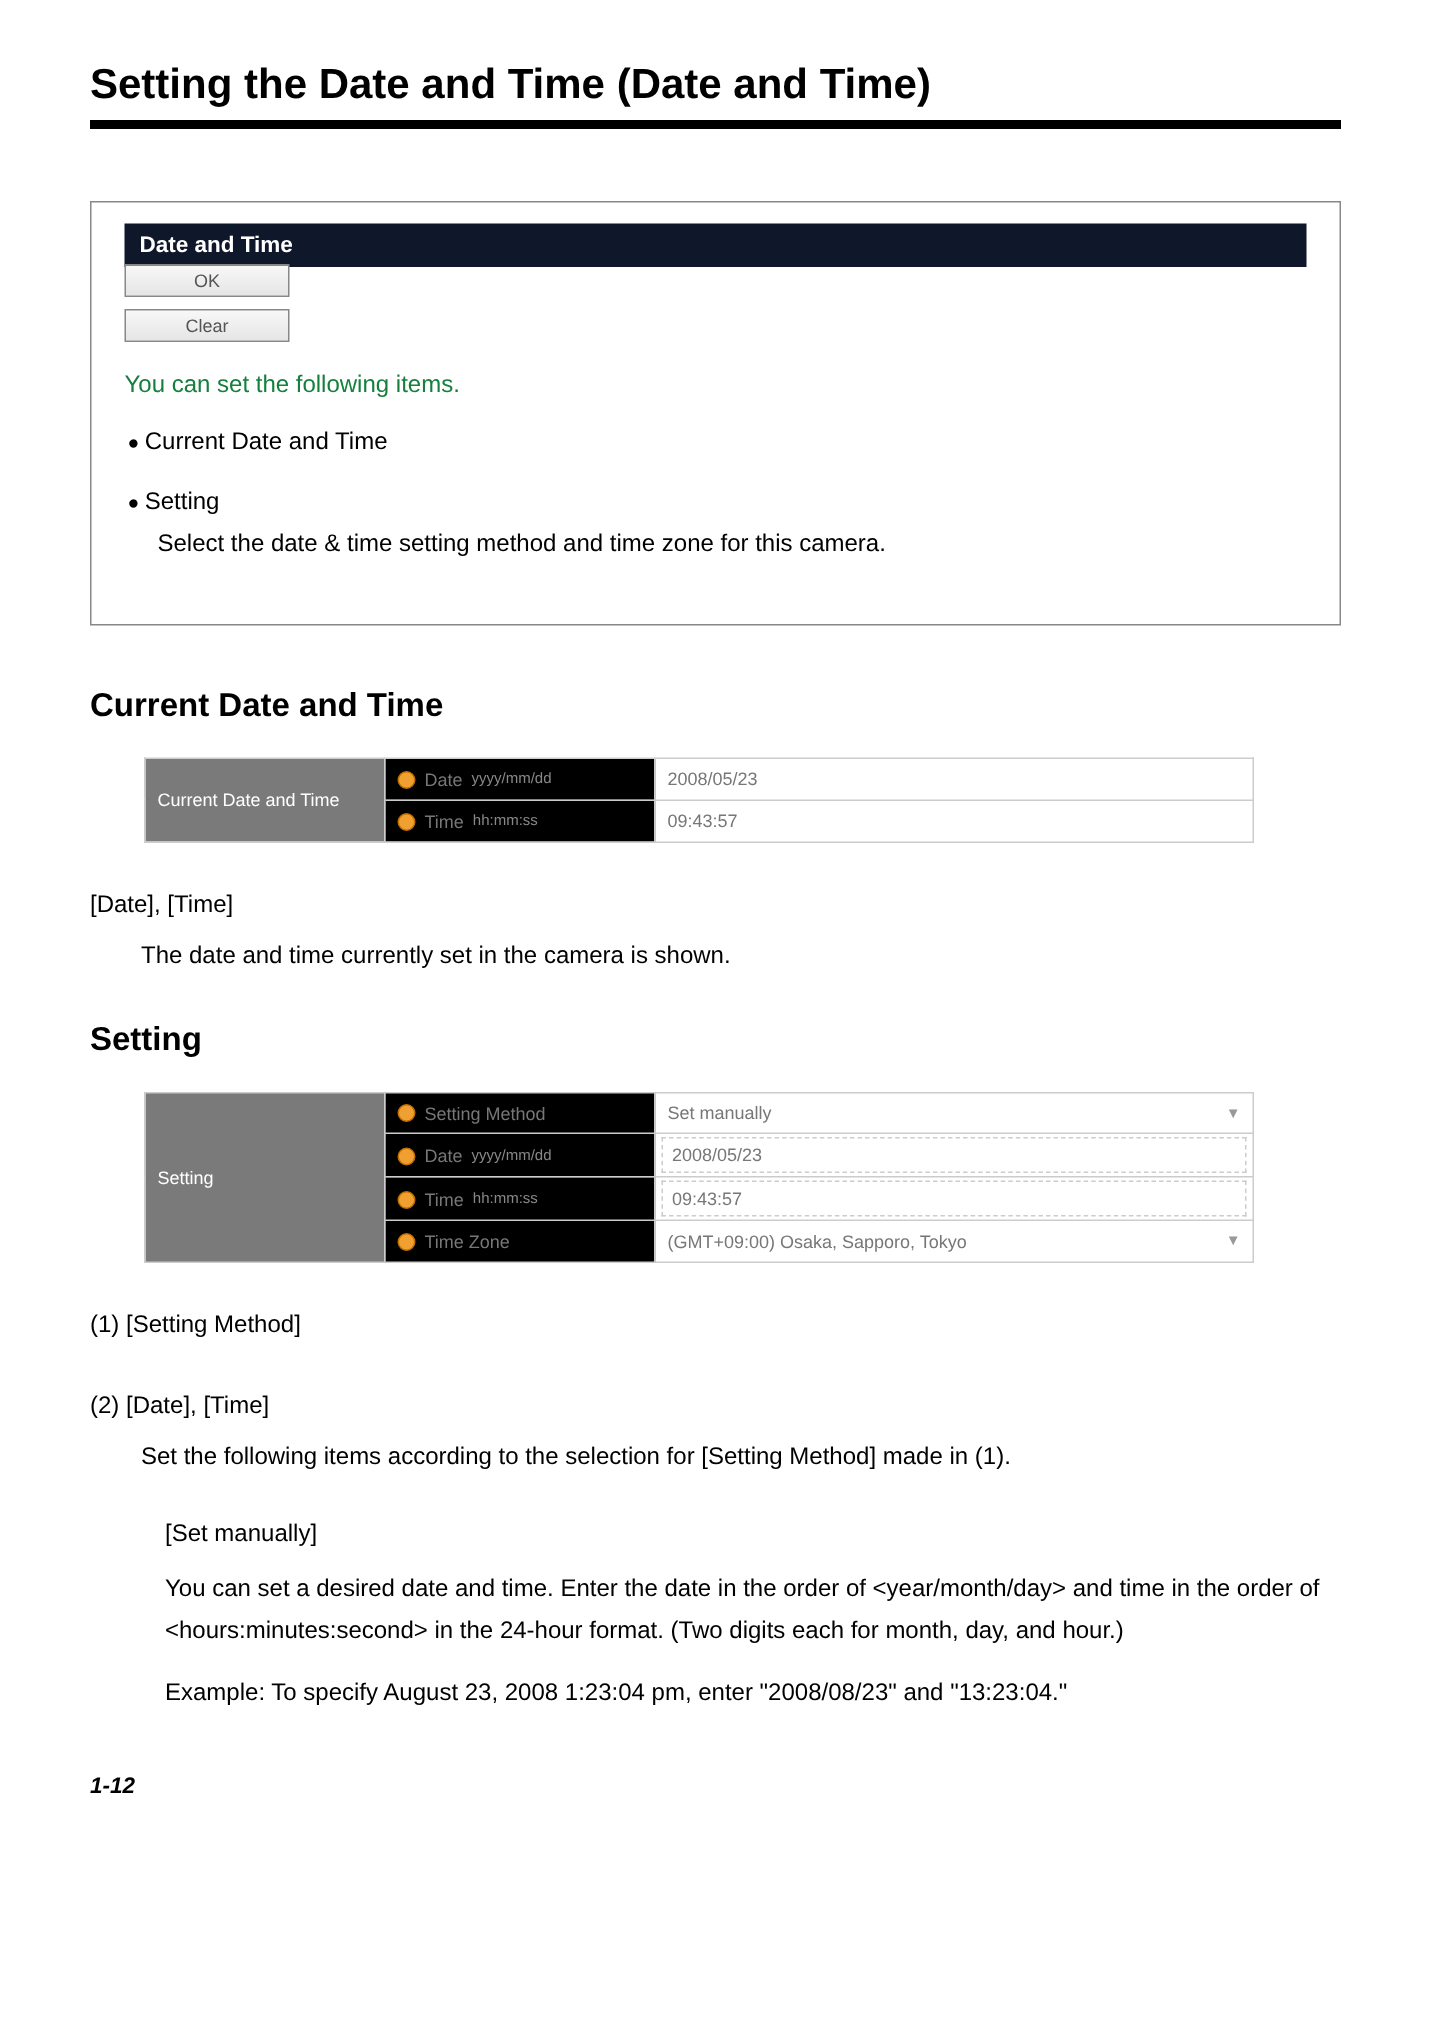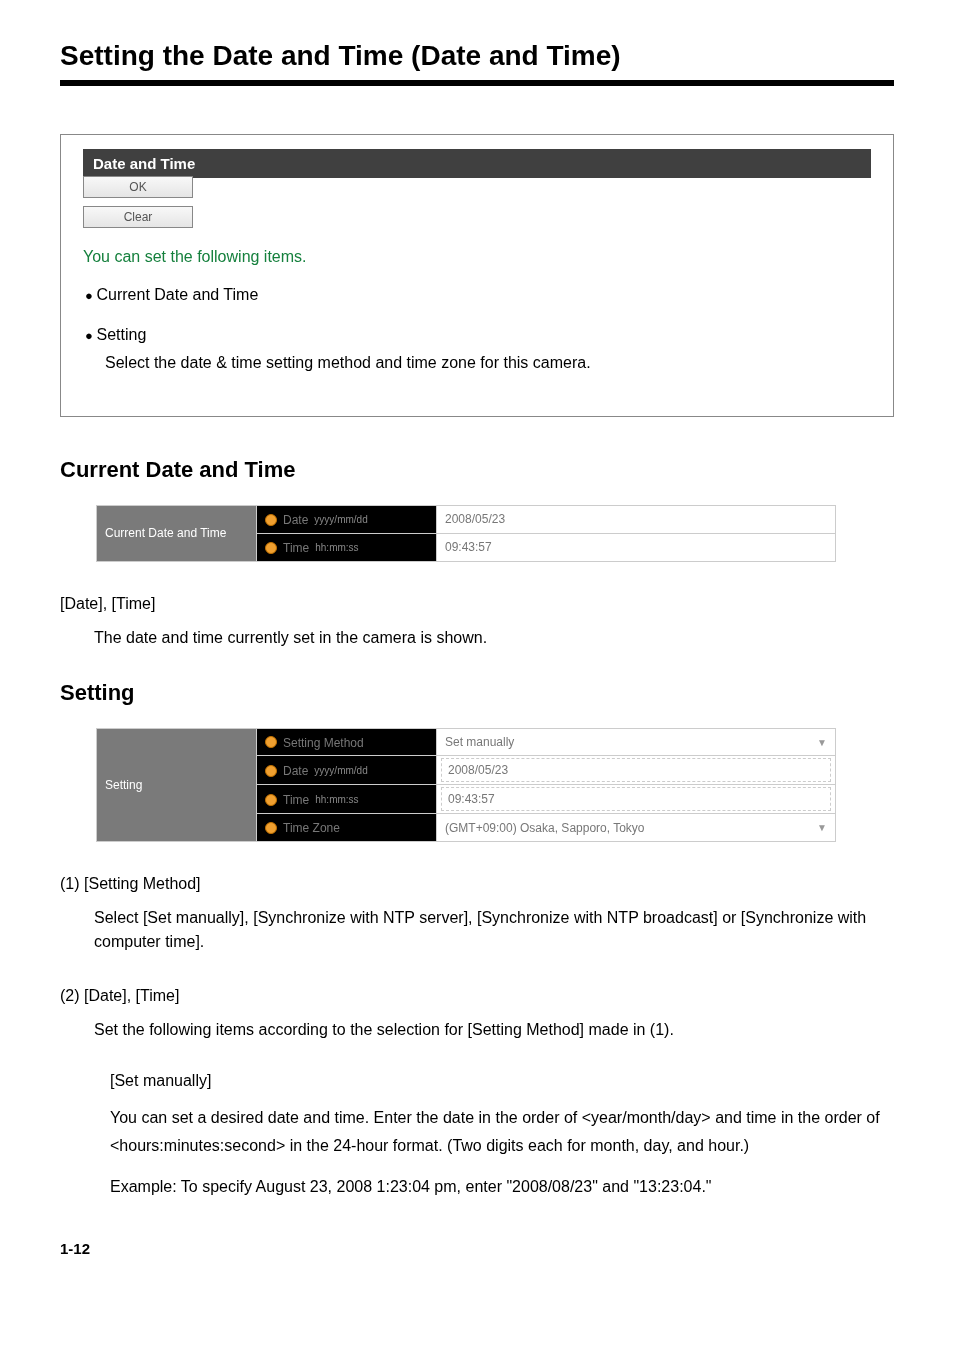--- a/index.html
+++ b/index.html
@@ -20,21 +20,21 @@
     background: #000;
     margin-bottom: 48px;
   }
   
   .box {
     border: 1px solid #888;
     padding: 14px 22px 22px 22px;
     margin-bottom: 40px;
   }
   .sec-header {
-    background: #404040;
+    background: #0f172a;
     color: #fff;
     font-weight: bold;
     font-size: 15px;
     padding: 6px 10px;
     margin-bottom: 0;
   }
   .btn-row {
     display: flex;
     justify-content: flex-end;
     gap: 8px;
@@ -119,20 +119,21 @@
     font-size: 16px;
     margin-bottom: 30px;
     line-height: 1.5;
   }
   .para .indent { display:block; padding-left: 34px; margin-top:10px; }
   .sub-block { padding-left: 50px; margin-bottom: 22px; }
   .sub-block .stit { font-size:16px; margin-bottom: 14px; }
   .sub-block p { font-size:16px; line-height:1.7; margin-bottom: 14px; }
 
   .page-num {
+    font-style: italic;
     font-weight: bold;
     font-size: 15px;
     margin-top: 40px;
   }
 </style>
 </head>
 <body>
 
 <div class="page-title">Setting the Date and Time (Date and Time)</div>
 <div class="title-bar"></div>
@@ -223,23 +224,20 @@
           </span>
     </td>
   </tr>
 </tbody>
   </table>
 
 <div class="para">
   <span>(1)</span>
   <span> </span>
   <span>[Setting Method]</span>
-  <span class="indent">
-    <span>Select [</span><span>Set manually</span><span>], [</span><span>Synchronize with NTP server</span><span>], [</span><span>Synchronize with NTP broadcast</span><span>] or [</span><span>Synchronize with computer time</span><span>].</span>
-  </span>
 </div>
 
 <div class="para">
   <span>(2)</span>
   <span> </span>
   <span>[Date], [Time]</span>
   <span class="indent">
     <span>Set the following items according to the selection for [</span><span>Setting Method</span><span>] made in (1).</span>
   </span>
 </div>

